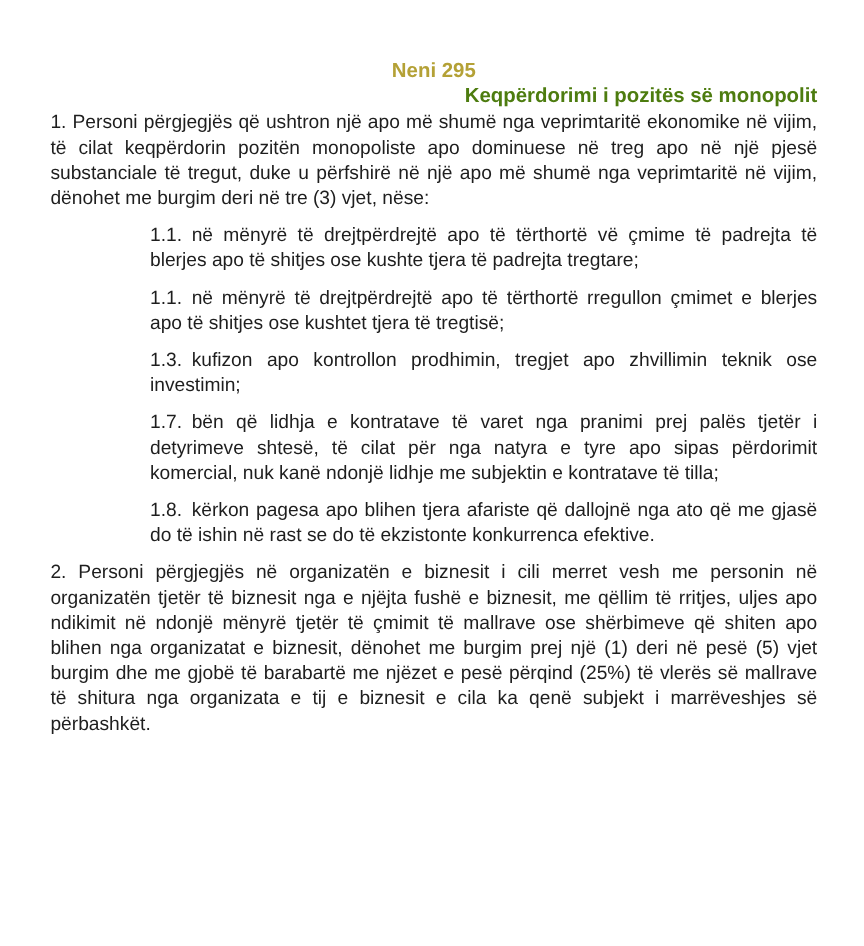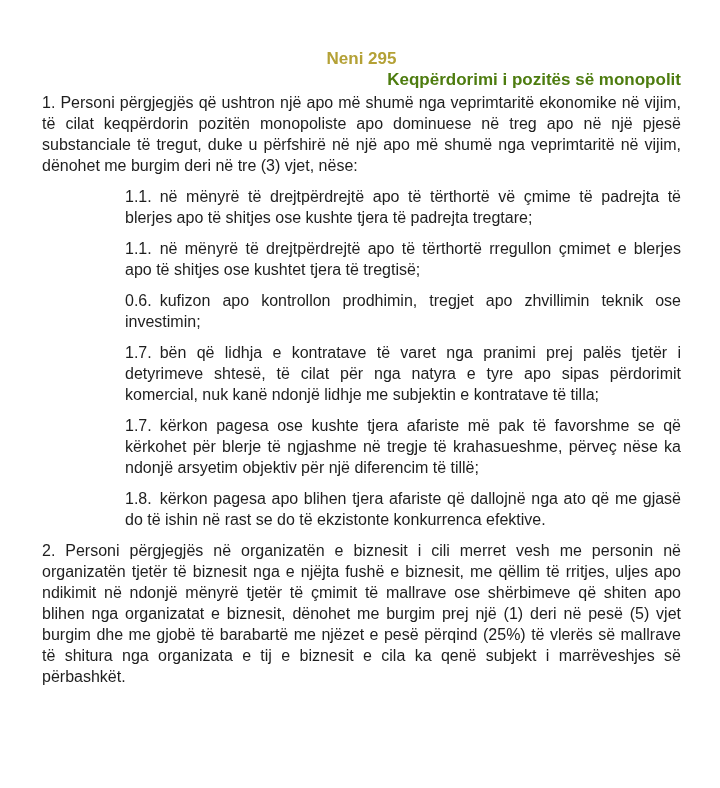--- a/index.html
+++ b/index.html
@@ -61,25 +61,24 @@
   <h1 class="article-number" style="color: rgb(180, 161, 54);">Neni 295</h1>
 
   <h2 class="article-title">Keqpërdorimi i pozitës së monopolit</h2>
 
   <p class="para first">1. Personi përgjegjës që ushtron një apo më shumë nga veprimtaritë ekonomike në vijim, të cilat keqpërdorin pozitën monopoliste apo dominuese në treg apo në një pjesë substanciale të tregut, duke u përfshirë në një apo më shumë nga veprimtaritë në vijim, dënohet me burgim deri në tre (3) vjet, nëse:</p>
 
   <p class="para item"><span class="item-num">1.1.</span><span>në mënyrë të drejtpërdrejtë apo të tërthortë vë çmime të padrejta të blerjes apo të shitjes ose kushte tjera të padrejta tregtare;</span></p>
 
   <p class="para item"><span class="item-num">1.1.</span><span>në mënyrë të drejtpërdrejtë apo të tërthortë rregullon çmimet e blerjes apo të shitjes ose kushtet tjera të tregtisë;</span></p>
 
-  <p class="para item"><span class="item-num">0.6.</span><span>kufizon apo kontrollon prodhimin, tregjet apo zhvillimin teknik ose investimin;</span></p>
+  <p class="para item"><span class="item-num">1.3.</span><span>kufizon apo kontrollon prodhimin, tregjet apo zhvillimin teknik ose investimin;</span></p>
 
 
   <p class="para item"><span class="item-num">1.7.</span><span>bën që lidhja e kontratave të varet nga pranimi prej palës tjetër i detyrimeve shtesë, të cilat për nga natyra e tyre apo sipas përdorimit komercial, nuk kanë ndonjë lidhje me subjektin e kontratave të tilla;</span></p>
 
 
-  <p class="para item"><span class="item-num">1.7.</span><span>kërkon pagesa ose kushte tjera afariste më pak të favorshme se që kërkohet për blerje të ngjashme në tregje të krahasueshme, përveç nëse ka ndonjë arsyetim objektiv për një diferencim të tillë;</span></p>
 
   <p class="para item"><span class="item-num">1.8.</span><span>kërkon pagesa apo blihen tjera afariste që dallojnë nga ato që me gjasë do të ishin në rast se do të ekzistonte konkurrenca efektive.</span></p>
 
   <p class="para">2. Personi përgjegjës në organizatën e biznesit i cili merret vesh me personin në organizatën tjetër të biznesit nga e njëjta fushë e biznesit, me qëllim të rritjes, uljes apo ndikimit në ndonjë mënyrë tjetër të çmimit të mallrave ose shërbimeve që shiten apo blihen nga organizatat e biznesit, dënohet me burgim prej një (1) deri në pesë (5) vjet burgim dhe me gjobë të barabartë me njëzet e pesë përqind (25%) të vlerës së mallrave të shitura nga organizata e tij e biznesit e cila ka qenë subjekt i marrëveshjes së përbashkët.</p>
 
 </div>
 
 </body></html>

